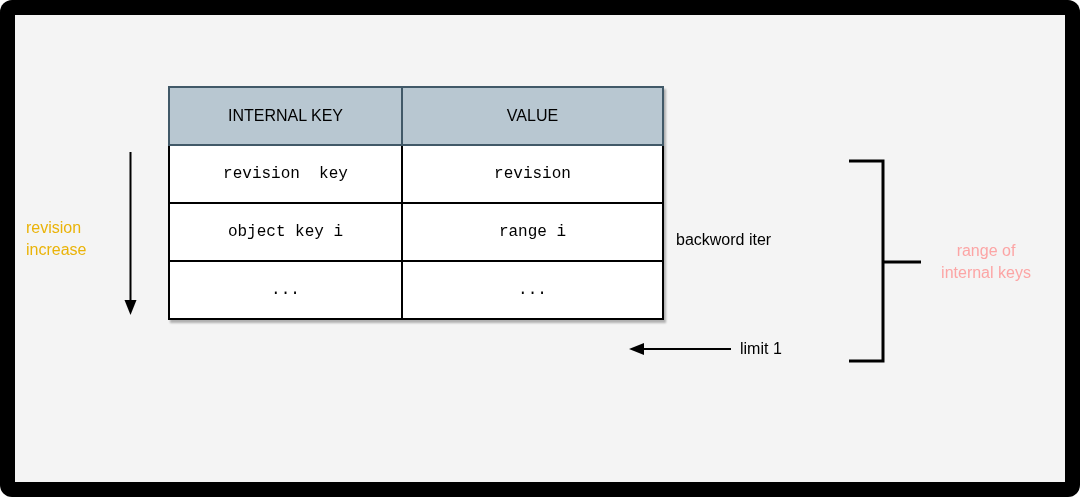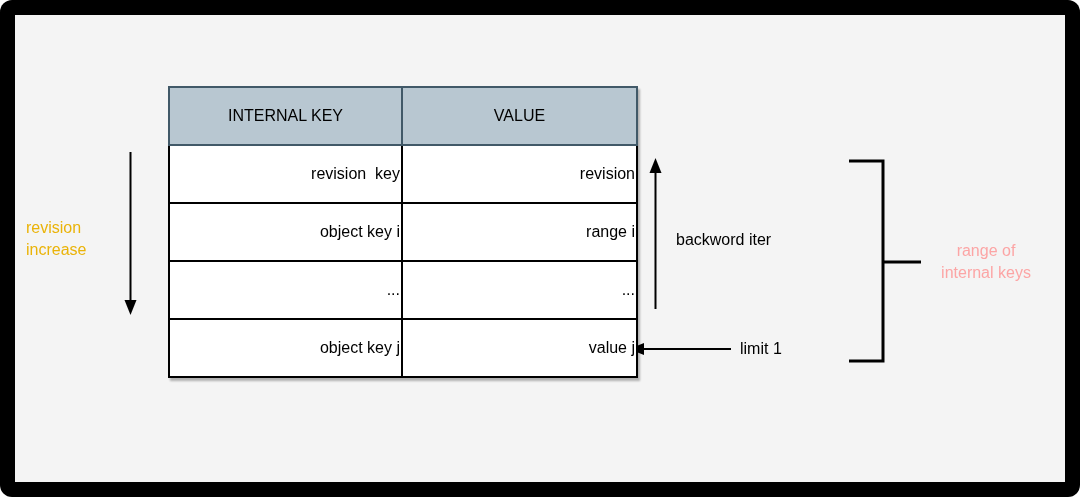--- a/index.html
+++ b/index.html
@@ -36,28 +36,29 @@
   }
   table.diagram-table th {
     width: 233px;
     height: 58px;
     background: var(--header-fill, #b8c7d1);
     border: 2px solid var(--header-stroke, #415968);
     font-weight: normal;
     text-align: center;
     vertical-align: middle;
   }
-  table.diagram-table th:last-child { width: 235px; }
+  table.diagram-table th:last-child { width: 261px; }
   table.diagram-table td {
     height: 58px;
     background: var(--cell-fill, #ffffff);
     border: 2px solid var(--cell-stroke, #000000);
-    text-align: right;
+    text-align: center;
     vertical-align: middle;
     white-space: pre;
+    font-family: Liberation Mono, monospace;
   }
 
   .lbl {
     position: absolute;
     font-size: 16px;
     line-height: 22px;
   }
   .lbl-revision-increase { left: 26px; top: 217px; width: 84px; text-align: left; }
   .lbl-backword-iter    { left: 676px; top: 230px; white-space: nowrap; line-height: 20px; }
   .lbl-limit            { left: 740px; top: 339px; white-space: nowrap; line-height: 20px; }
@@ -106,24 +107,20 @@
         <td>revision</td>
       </tr>
       <tr>
         <td>object key i</td>
         <td>range i</td>
       </tr>
       <tr>
         <td>...</td>
         <td>...</td>
       </tr>
-      <tr>
-        <td>object key j</td>
-        <td>value j</td>
-      </tr>
     </tbody>
   </table>
 
   <div class="lbl lbl-revision-increase" style="color: #eab308;">revision increase</div>
 
   <div class="lbl lbl-backword-iter" style="color: rgb(0, 0, 0);">backword iter</div>
 
   <div class="lbl lbl-limit" style="color: rgb(0, 0, 0); text-align: center;">limit 1</div>
 
   <div class="lbl lbl-range" style="color: #fca5a5;">range of internal keys</div>

